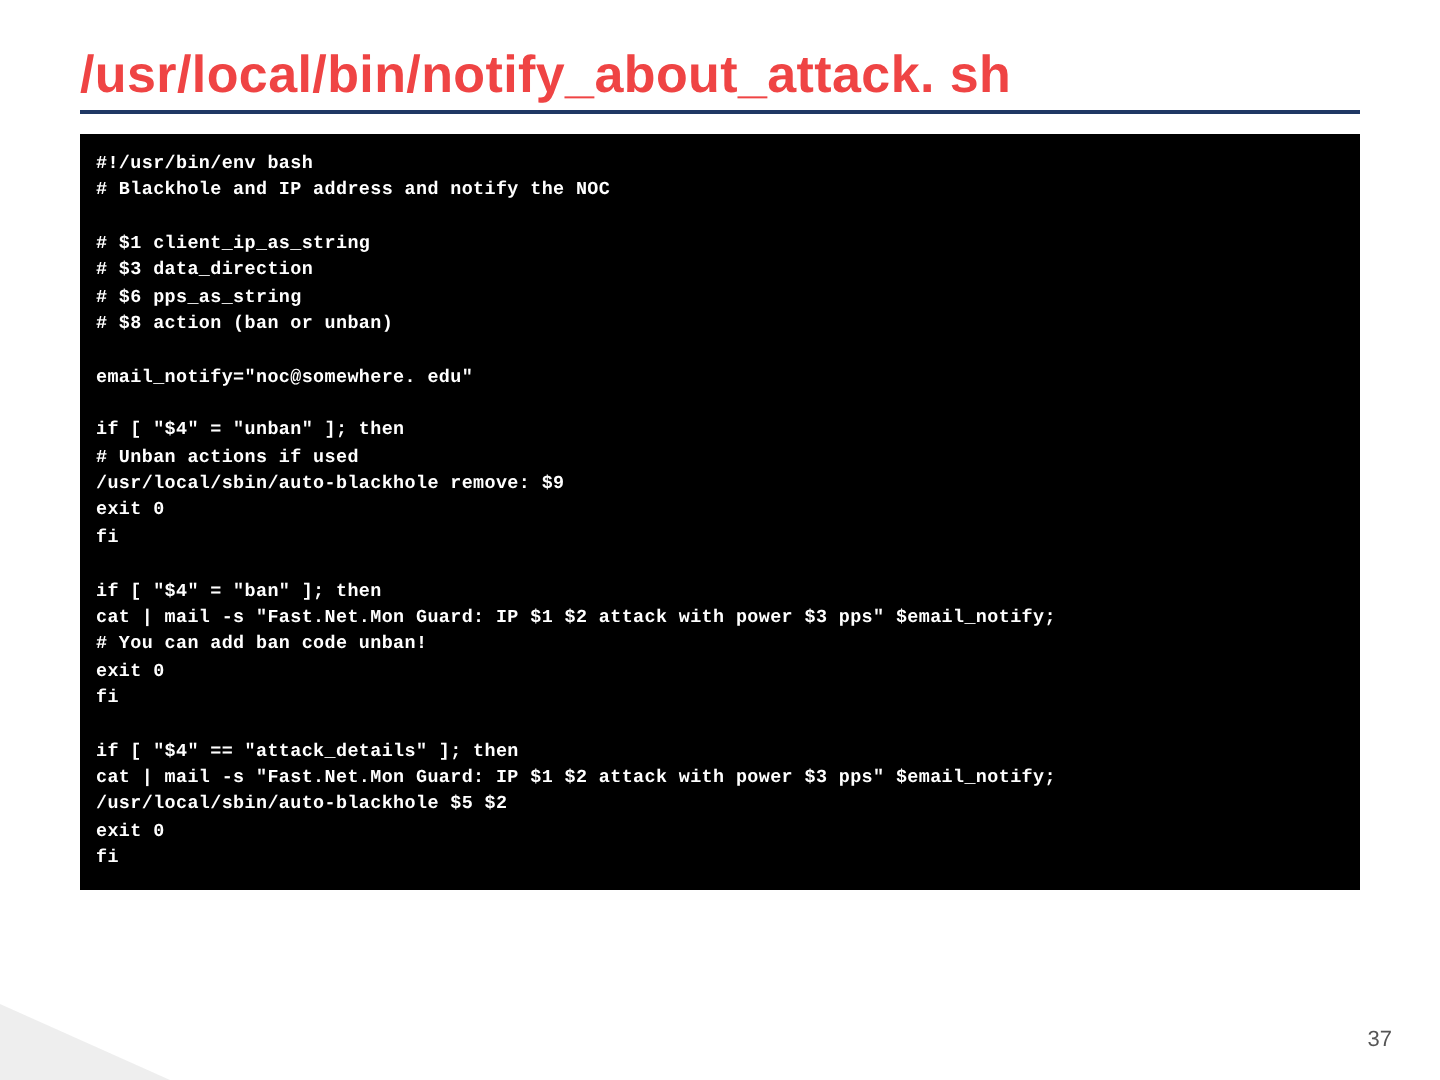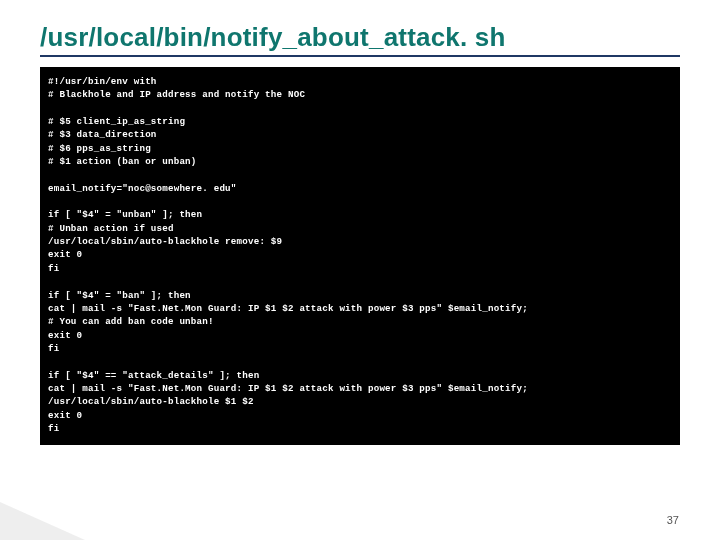--- a/index.html
+++ b/index.html
@@ -10,41 +10,41 @@
     font-family: Arial, sans-serif;
     position: relative;
     overflow: hidden;
   }
   .slide {
     padding: 22px 40px 0 40px;
   }
   .title {
     font-size: 26px;
     font-weight: bold;
-    color: #0f766e;
+    color: #ef4444;
     border-bottom: 2.5px solid #1f3864;
     padding-bottom: 2px;
     margin-bottom: 10px;
     letter-spacing: 0.2px;
   }
   .code-block {
     background: #000;
     color: #fff;
     font-family: "Courier New", Courier, monospace;
     font-size: 9.2px;
     line-height: 1.45;
     padding: 8px 10px 10px 8px;
     white-space: pre;
     font-weight: bold;
     letter-spacing: 0.2px;
   }
   .page-num {
     position: absolute;
     bottom: 14px;
-    right: 41px;
+    right: 24px;
     font-size: 11px;
     color: #555;
     margin-top: 12px;
   }
   .corner {
     position: absolute;
     left: 0;
     bottom: 0;
     width: 0;
     height: 0;
@@ -52,43 +52,43 @@
     border-top: 38px solid transparent;
     opacity: 0.45;
   }
 </style>
 </head>
 <body>
 
 <div class="slide">
   <div class="title">/usr/local/bin/notify_about_attack. sh</div>
 
-  <div class="code-block"><span>#!/usr/bin/env with</span>
+  <div class="code-block"><span>#!/usr/bin/env bash</span>
 <span># Blackhole and IP address and notify the NOC</span>
 <span></span>
-<span># $5 client_ip_as_string</span>
+<span># $1 client_ip_as_string</span>
 <span># $3 data_direction</span>
 <span># $6 pps_as_string</span>
-<span># $1 action (ban or unban)</span>
+<span># $8 action (ban or unban)</span>
 <span></span>
 <span>email_notify="noc@somewhere. edu"</span>
 <span></span>
 <span>if [ "$4" = "unban" ]; then</span>
-<span># Unban action if used</span>
+<span># Unban actions if used</span>
 <span>/usr/local/sbin/auto-blackhole remove: $9</span>
 <span>exit 0</span>
 <span>fi</span>
 <span></span>
 <span>if [ "$4" = "ban" ]; then</span>
 <span>cat | mail -s "Fast.Net.Mon Guard: IP $1 $2 attack with power $3 pps" $email_notify;</span>
 <span># You can add ban code unban!</span>
 <span>exit 0</span>
 <span>fi</span>
 <span></span>
 <span>if [ "$4" == "attack_details" ]; then</span>
 <span>cat | mail -s "Fast.Net.Mon Guard: IP $1 $2 attack with power $3 pps" $email_notify;</span>
-<span>/usr/local/sbin/auto-blackhole $1 $2</span>
+<span>/usr/local/sbin/auto-blackhole $5 $2</span>
 <span>exit 0</span>
 <span>fi</span></div>
 </div>
 
 <div class="corner"></div>
 <div class="page-num">37</div>
 
 </body></html>

